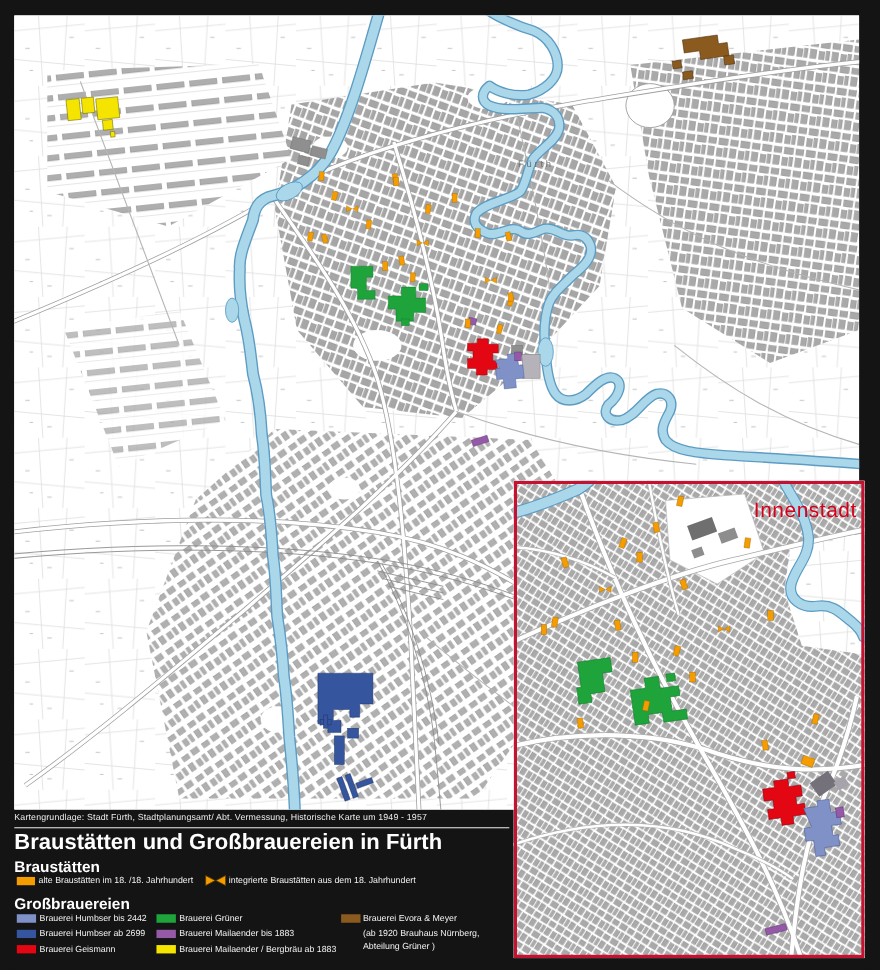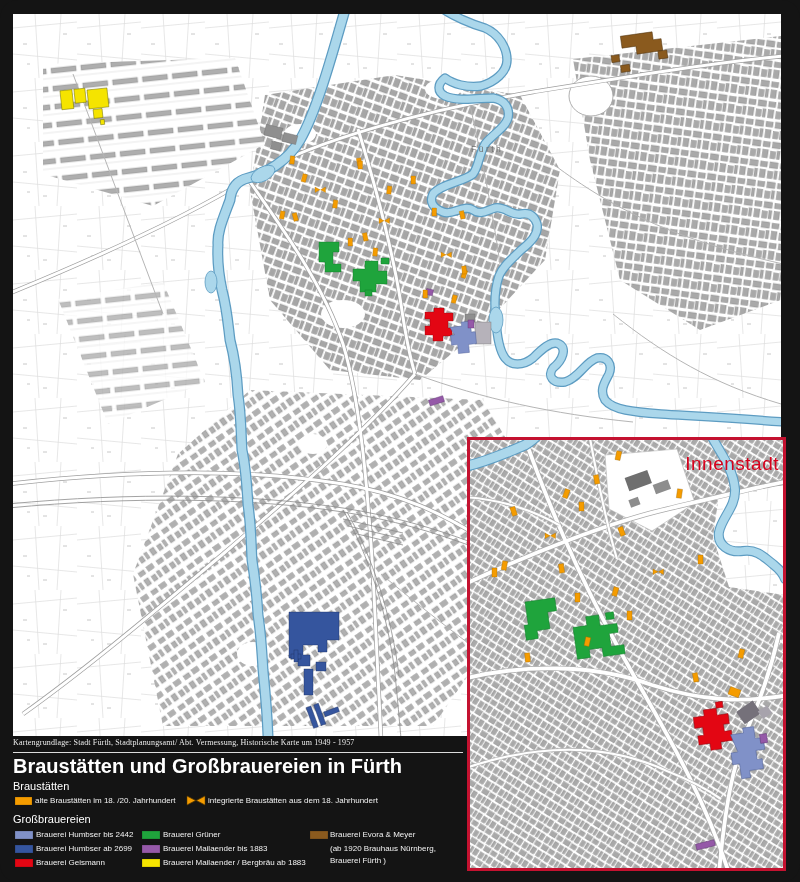--- a/index.html
+++ b/index.html
@@ -1,23 +1,23 @@
 <!DOCTYPE html>
 <html><head>
 <meta charset="utf-8">
 <style>
   html,body{margin:0;padding:0;background:#141414;}
   #stage{position:relative;width:800px;height:882px;background:#141414;overflow:hidden;
          font-family:"Liberation Sans",sans-serif;border-radius:18px;}
   #main-map{position:absolute;left:13px;top:14px;width:768px;height:722px;background:#fff;}
   #inset-map{position:absolute;left:467px;top:437px;width:319px;height:434px;background:#ffffff;}
-  .caption{position:absolute;left:13px;top:738px;font-size:8px;color:#ececec;letter-spacing:.15px;font-family:Liberation Serif, serif;}
+  .caption{position:absolute;left:13px;top:738px;font-size:8px;color:#ececec;letter-spacing:.15px;}
   .sepline{position:absolute;left:13px;top:752px;width:450px;height:1.2px;background:#dcdcdc;}
   .big-title{position:absolute;left:13px;top:755px;font-size:20px;font-weight:bold;color:#fff;}
-  .sec-head{position:absolute;font-size:11px;font-weight:normal;color:#fff;}
+  .sec-head{position:absolute;font-size:14px;font-weight:bold;color:#fff;}
   .lg{position:absolute;font-size:8px;color:#f2f2f2;}
   .sw{position:absolute;}
   svg{display:block;}
   .river-casing{fill:none;stroke-linejoin:round;stroke-linecap:round;}
   .river-fill{fill:none;stroke-linejoin:round;stroke-linecap:round;}
   .road-casing{fill:none;stroke:#9f9f9f;stroke-width:4.4;stroke-linejoin:round;}
   .road-white{fill:none;stroke:#ffffff;stroke-width:3;stroke-linejoin:round;}
   .road-thin{fill:none;stroke:#b5b5b5;stroke-width:1;}
   .rail{fill:none;stroke:#8b8b8b;stroke-width:.8;}
   .iroad-casing{fill:none;stroke:#a8a8a8;stroke-width:5.2;stroke-linejoin:round;}
@@ -324,21 +324,21 @@
 
   <div class="caption">Kartengrundlage: Stadt Fürth, Stadtplanungsamt/ Abt. Vermessung, Historische Karte um 1949 - 1957</div>
   <div class="sepline"></div>
   <div class="big-title">Braustätten und Großbrauereien in Fürth</div>
 
   <div class="sec-head" style="left:13px;top:780px">Braustätten</div>
 
   <svg class="sw" style="left:15px;top:797px" width="17" height="8">
     <rect width="17" height="8" stroke="rgba(0,0,0,0.35)" stroke-width="0.5" fill="#F59C00"></rect>
   </svg>
-  <div class="lg" style="left:35px;top:796px">alte Braustätten im 18. /20. Jahrhundert</div>
+  <div class="lg" style="left:35px;top:796px">alte Braustätten im 18. /18. Jahrhundert</div>
 
   <svg class="sw" style="left:186px;top:795px" width="20" height="11">
     <g stroke="#5a3c00" stroke-width="0.5" fill="#F59C00">
       <path d="M1,1 L9.5,5.5 L1,10 Z"></path>
         <path d="M19,1 L10.5,5.5 L19,10 Z"></path>
     </g>
     <path d="M1,1 L19,10 M19,1 L1,10" stroke="#5a3c00" stroke-width="0.4" fill="none"></path>
   </svg>
   <div class="lg" style="left:208px;top:796px">integrierte Braustätten aus dem 18. Jahrhundert</div>
 
@@ -372,15 +372,15 @@
   <svg class="sw" style="left:142px;top:859px" width="18" height="8">
     <rect width="18" height="8" stroke="rgba(0,0,0,0.35)" stroke-width="0.5" fill="#F5E400"></rect>
     </svg>
   <div class="lg" style="left:163px;top:858px">Brauerei Mailaender / Bergbräu ab 1883</div>
 
   <svg class="sw" style="left:310px;top:831px" width="18" height="8">
     <rect width="18" height="8" stroke="rgba(0,0,0,0.35)" stroke-width="0.5" fill="#8A5A1E"></rect>
     </svg>
   <div class="lg" style="left:330px;top:830px">Brauerei Evora &amp; Meyer</div>
   <div class="lg" style="left:330px;top:844px">(ab 1920 Brauhaus Nürnberg,</div>
-  <div class="lg" style="left:330px;top:856px">Brauerei Fürth )</div>
+  <div class="lg" style="left:330px;top:856px">Abteilung Grüner )</div>
 
 </div>
 
 </body></html>

